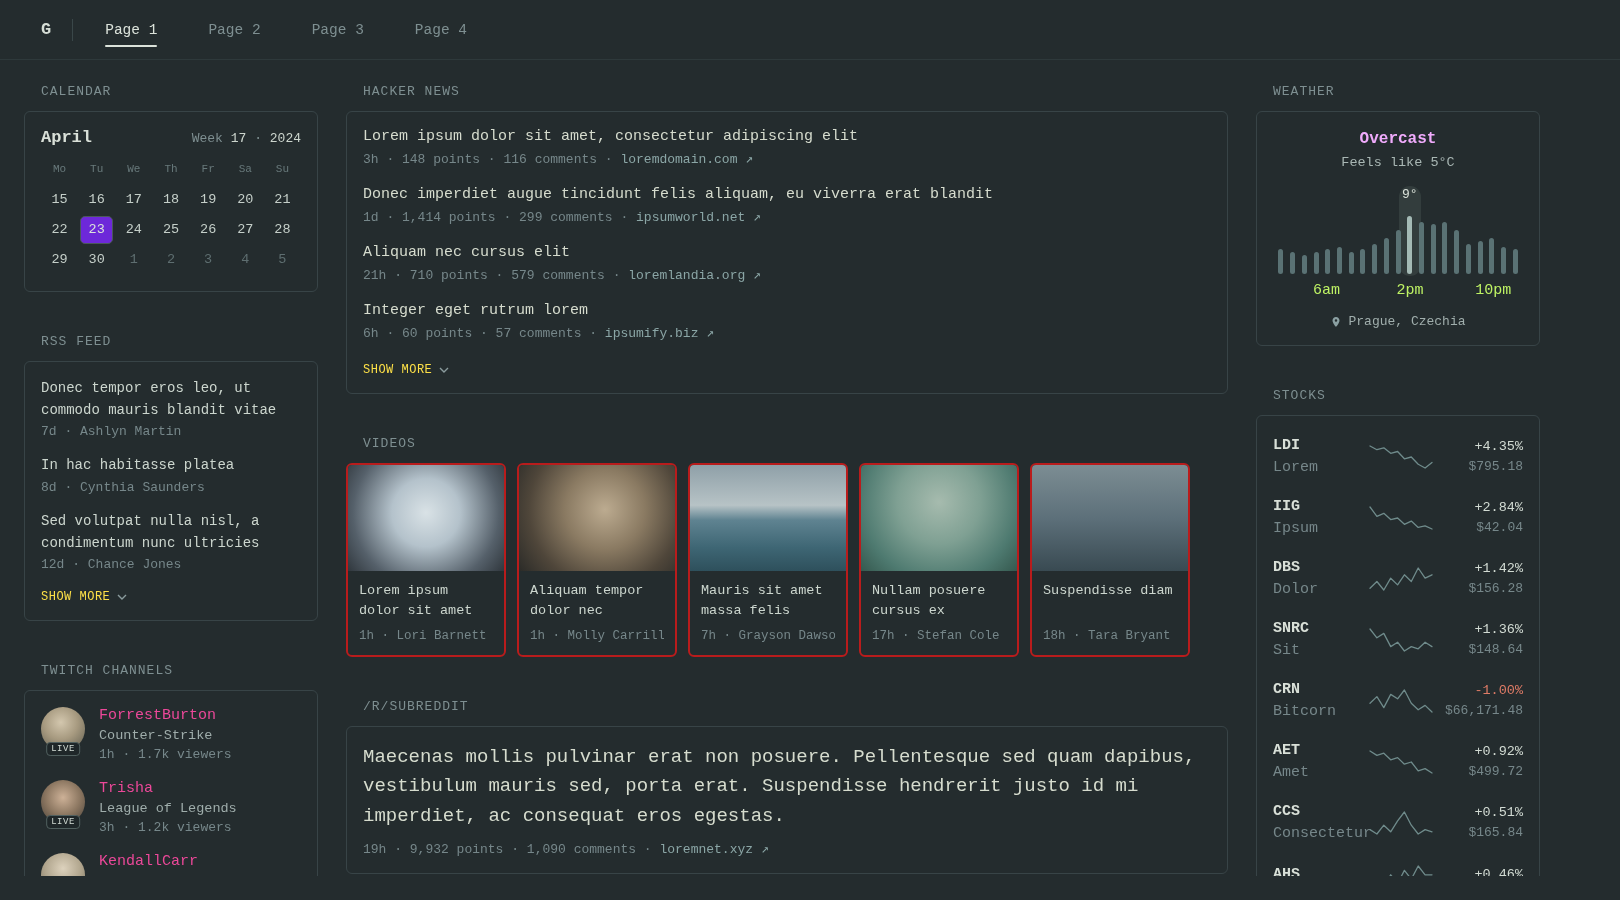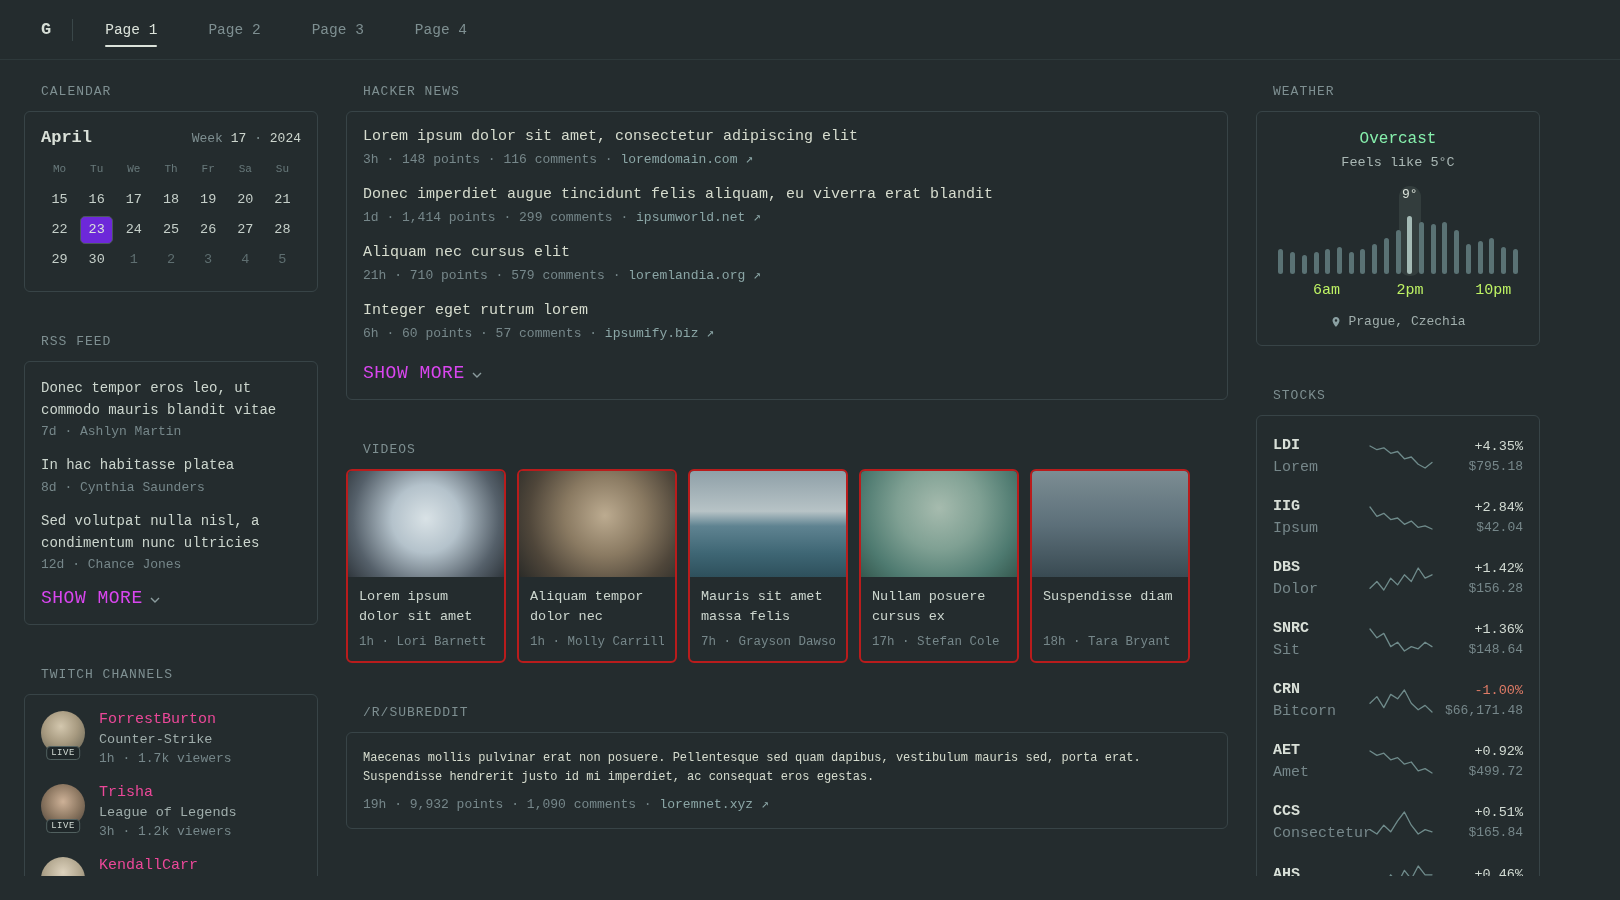--- a/index.html
+++ b/index.html
@@ -20,21 +20,21 @@
   
   .grid { display:grid; grid-template-columns:294px 882px 284px; column-gap:28px; width:1516px; margin-left:24px; padding-top:24px; height:816px; overflow:hidden; align-items:start; }
   .col { height:816px; overflow:hidden; }
   .widget { margin-bottom:42px; }
   h2.widget-title { font-size:13px; font-weight:400; color:#7e8f91; letter-spacing:1px; margin:0 0 12px; padding-left:17px; }
   .card { border:1px solid #384447; border-radius:6px; padding:16px; }
   .dim { color:#7e8f91; }
   .lit { color:#ccd5cd; }
   .meta { font-size:13px; color:#76878a; }
   .meta-link { color:#8ba6a6; cursor:pointer; }
-  .show-more { display:inline-flex; align-items:center; gap:7px; font-size:18px; color:#d946ef; letter-spacing:0.5px; cursor:pointer;justify-content:space-between; }
+  .show-more { display:inline-flex; align-items:center; gap:7px; font-size:12px; color:#fde047; letter-spacing:0.5px; cursor:pointer;justify-content:space-between; }
   .chev { display:inline-block; color:#8a9b9d; }
   
   .cal-top { display:flex; justify-content:space-between; align-items:baseline; margin-bottom:12px; }
   .cal-month { font-size:17px; font-weight:700; color:#d9e0d8; }
   .cal-week { font-size:13px; color:#7e8f91; }
   .cal-grid { display:grid; grid-template-columns:repeat(7,1fr); text-align:center; }
   .cal-wd { font-size:11px; color:#68797b; padding:4px 0 10px; }
   .cal-day { font-size:13.5px; color:#c5cfc9; height:28px; line-height:26px; border:1px solid transparent; border-radius:5px; margin:1px 2px; }
   .cal-day.muted { color:#5e6e70; }
   .cal-day.today { background:#6d28d9; border-color:#4b585a; color:#dbe2da; }
@@ -52,24 +52,24 @@
   .hn-title { font-size:15px; color:#d6dcce; margin-bottom:6px; cursor:pointer; }
   .hn-card .show-more { margin-top:3px; }
   
   .video-row { display:flex; gap:11px; overflow:hidden; }
   .video-card { width:160px; flex-shrink:0; border:2px solid #b91c1c; border-radius:6px; overflow:hidden; cursor:pointer; }
   .video-thumb { height:106px; width:100%; }
   .video-info { padding:10px 11px 12px; }
   .video-title { font-size:13.5px; line-height:1.5; color:#ccd6ce; height:41px; overflow:hidden; margin-bottom:7px; }
   .video-meta { font-size:12.5px; color:#76878a; white-space:nowrap; overflow:hidden; }
   
-  .reddit-text { font-size:12px; line-height:1.55; color:#d6dcce; margin:0 0 10px; cursor:pointer; }
+  .reddit-text { font-size:19px; line-height:1.55; color:#d6dcce; margin:0 0 10px; cursor:pointer; }
   
   .weather-card { padding:18px 16px 16px; text-align:center; }
-  .w-cond { font-size:16px; font-weight:400; color:#86efac; margin-bottom:7px; }
+  .w-cond { font-size:16px; font-weight:700; color:#f0abfc; margin-bottom:7px; }
   .w-feels { font-size:13.5px; color:#a9b7b4; margin-bottom:16px; }
   .w-chart { position:relative; height:88px; margin:0 2px; }
   .w-bars { position:absolute; left:0; right:0; bottom:0; height:62px; display:flex; align-items:flex-end; }
   .w-col { flex:1; display:flex; justify-content:center; align-items:flex-end; height:100%; position:relative; z-index:1; }
   .w-bar { width:5px; border-radius:3px; background:#5a7274; }
   .w-bar.current { background:#a4bab5; }
   .w-pill { position:absolute; top:0; bottom:-2px; width:22px; transform:translateX(-50%); background:rgba(190,215,200,0.10); border-radius:12px; display:flex; justify-content:center; align-items:flex-start; z-index:0; }
   .w-now { font-size:13px; color:#dbe2da; padding-top:1px; }
   .w-times { position:relative; height:17px; margin-top:8px; margin-bottom:15px; }
   .w-time { position:absolute; transform:translateX(-50%); font-size:15px; color:#bef264; }

